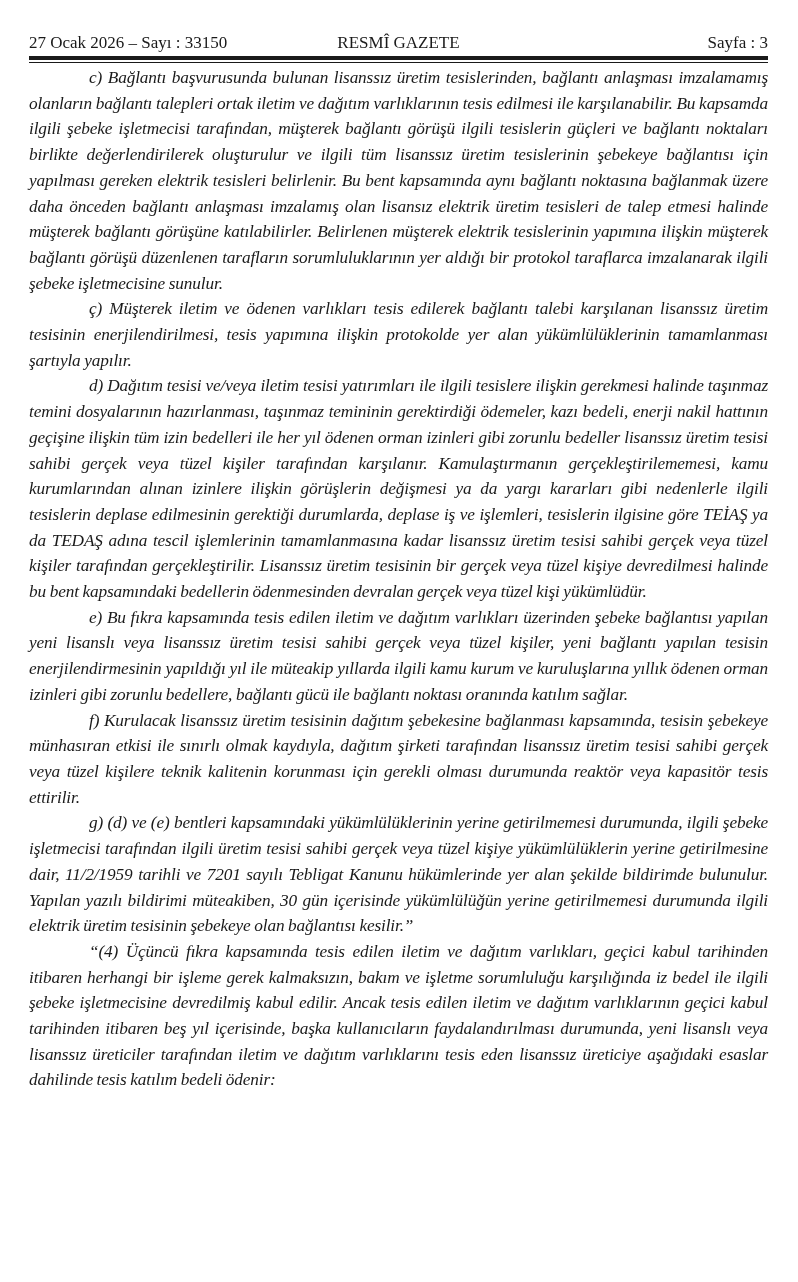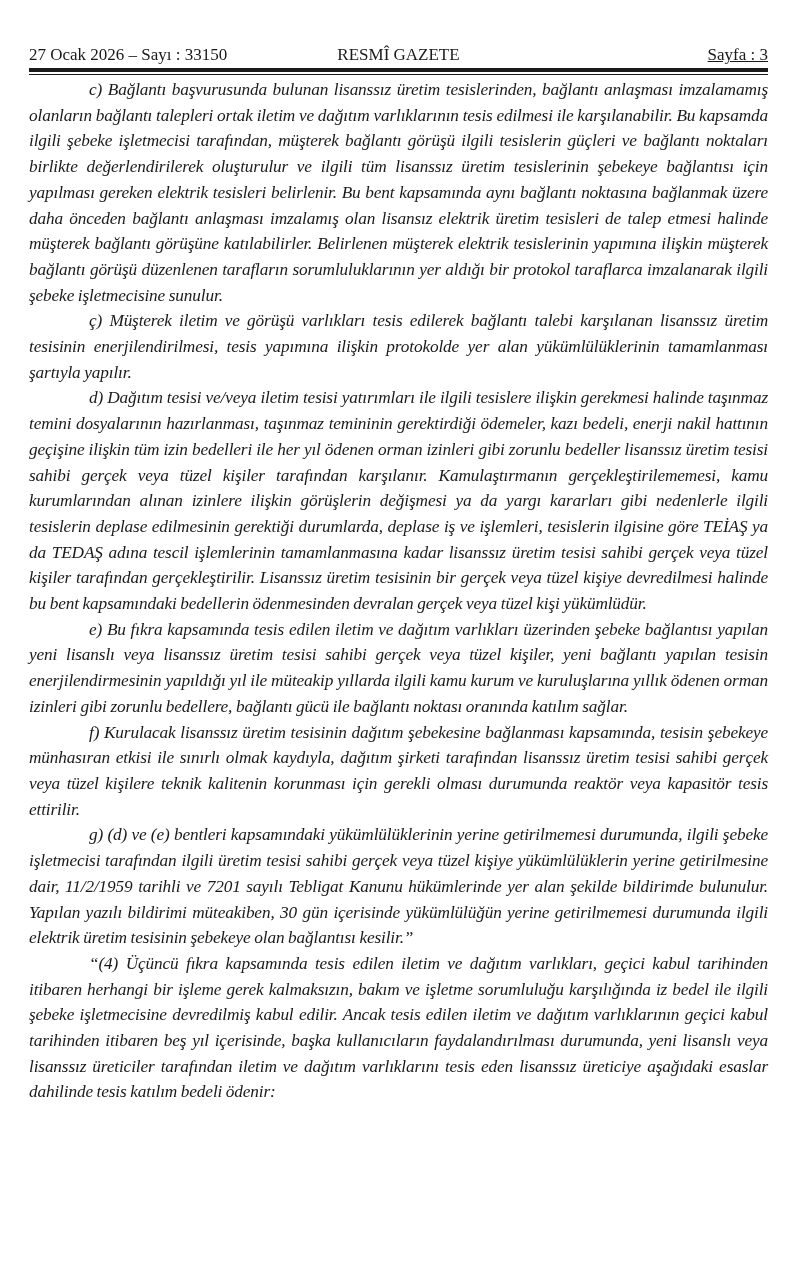--- a/index.html
+++ b/index.html
@@ -11,33 +11,33 @@
     width: 798px;
     height: 1282px;
     position: relative;
     overflow: hidden;
     color: #1a1a1a;
     font-family: "Liberation Serif", "DejaVu Serif", serif;
   }
   .page {
     position: absolute;
     left: 29px;
-    top: 16px;
+    top: 4px;
     width: 739px;
   }
   .header {
     position: relative;
     height: 26px;
     margin-top: 26px;
     font-size: 17px;
     line-height: 26px;
   }
   .header .left { position: absolute; left: 0; top: 0; }
   .header .center { position: absolute; left: 0; right: 0; top: 0; text-align: center; }
-  .header .right { position: absolute; right: 0; top: 0; text-decoration: underline; }
+  .header .right { position: absolute; right: 0; top: 0; }
   .rule-thick {
     height: 4px;
     background: #1a1a1a;
     margin-top: 0px;
   }
   .rule-thin {
     height: 1px;
     background: #1a1a1a;
     margin-top: 2px;
   }
@@ -63,20 +63,20 @@
   <div class="header">
     <span class="left">27 Ocak 2026 – Sayı : 33150</span>
     <span class="center">RESMÎ GAZETE</span>
     <span class="right">Sayfa : 3</span>
   </div>
   <div class="rule-thick"></div>
   <div class="rule-thin"></div>
 
   <div class="body">
     <p>c) Bağlantı başvurusunda bulunan lisanssız üretim tesislerinden, bağlantı anlaşması im­zalamamış olanların bağlantı talepleri ortak iletim ve dağıtım varlıklarının tesis edilmesi ile karşılanabilir. Bu kapsamda ilgili şebeke işletmecisi tarafından, müşterek bağlantı görüşü ilgili tesislerin güçleri ve bağlantı noktaları birlikte değerlendirilerek oluşturulur ve ilgili tüm lisans­sız üretim tesislerinin şebekeye bağlantısı için yapılması gereken elektrik tesisleri belirlenir. Bu bent kapsamında aynı bağlantı noktasına bağlanmak üzere daha önceden bağlantı anlaşması imzalamış olan lisansız elektrik üretim tesisleri de talep etmesi halinde müşterek bağlantı gö­rüşüne katılabilirler. Belirlenen müşterek elektrik tesislerinin yapımına ilişkin müşterek bağlantı görüşü düzenlenen tarafların sorumluluklarının yer aldığı bir protokol taraflarca imzalanarak ilgili şebeke işletmecisine sunulur.</p>
-    <p>ç) Müşterek iletim ve görüşü varlıkları tesis edilerek bağlantı talebi karşılanan lisanssız üretim tesisinin enerjilendirilmesi, tesis yapımına ilişkin protokolde yer alan yükümlülüklerinin tamamlanması şartıyla yapılır.</p>
+    <p>ç) Müşterek iletim ve ödenen varlıkları tesis edilerek bağlantı talebi karşılanan lisanssız üretim tesisinin enerjilendirilmesi, tesis yapımına ilişkin protokolde yer alan yükümlülüklerinin tamamlanması şartıyla yapılır.</p>
     <p>d) Dağıtım tesisi ve/veya iletim tesisi yatırımları ile ilgili tesislere ilişkin gerekmesi ha­linde taşınmaz temini dosyalarının hazırlanması, taşınmaz temininin gerektirdiği ödemeler, kazı bedeli, enerji nakil hattının geçişine ilişkin tüm izin bedelleri ile her yıl ödenen orman izinleri gibi zorunlu bedeller lisanssız üretim tesisi sahibi gerçek veya tüzel kişiler tarafından karşılanır. Kamulaştırmanın gerçekleştirilememesi, kamu kurumlarından alınan izinlere ilişkin görüşlerin değişmesi ya da yargı kararları gibi nedenlerle ilgili tesislerin deplase edilmesinin gerektiği durumlarda, deplase iş ve işlemleri, tesislerin ilgisine göre TEİAŞ ya da TEDAŞ adına tescil işlemlerinin tamamlanmasına kadar lisanssız üretim tesisi sahibi gerçek veya tüzel kişiler tarafından gerçekleştirilir. Lisanssız üretim tesisinin bir gerçek veya tüzel kişiye devre­dilmesi halinde bu bent kapsamındaki bedellerin ödenmesinden devralan gerçek veya tüzel kişi yükümlüdür.</p>
     <p>e) Bu fıkra kapsamında tesis edilen iletim ve dağıtım varlıkları üzerinden şebeke bağ­lantısı yapılan yeni lisanslı veya lisanssız üretim tesisi sahibi gerçek veya tüzel kişiler, yeni bağlantı yapılan tesisin enerjilendirmesinin yapıldığı yıl ile müteakip yıllarda ilgili kamu kurum ve kuruluşlarına yıllık ödenen orman izinleri gibi zorunlu bedellere, bağlantı gücü ile bağlantı noktası oranında katılım sağlar.</p>
     <p>f) Kurulacak lisanssız üretim tesisinin dağıtım şebekesine bağlanması kapsamında, te­sisin şebekeye münhasıran etkisi ile sınırlı olmak kaydıyla, dağıtım şirketi tarafından lisanssız üretim tesisi sahibi gerçek veya tüzel kişilere teknik kalitenin korunması için gerekli olması durumunda reaktör veya kapasitör tesis ettirilir.</p>
     <p>g) (d) ve (e) bentleri kapsamındaki yükümlülüklerinin yerine getirilmemesi durumunda, ilgili şebeke işletmecisi tarafından ilgili üretim tesisi sahibi gerçek veya tüzel kişiye yükümlü­lüklerin yerine getirilmesine dair, 11/2/1959 tarihli ve 7201 sayılı Tebligat Kanunu hükümle­rinde yer alan şekilde bildirimde bulunulur. Yapılan yazılı bildirimi müteakiben, 30 gün içeri­sinde yükümlülüğün yerine getirilmemesi durumunda ilgili elektrik üretim tesisinin şebekeye olan bağlantısı kesilir.”</p>
     <p>“(4) Üçüncü fıkra kapsamında tesis edilen iletim ve dağıtım varlıkları, geçici kabul ta­rihinden itibaren herhangi bir işleme gerek kalmaksızın, bakım ve işletme sorumluluğu karşı­lığında iz bedel ile ilgili şebeke işletmecisine devredilmiş kabul edilir. Ancak tesis edilen iletim ve dağıtım varlıklarının geçici kabul tarihinden itibaren beş yıl içerisinde, başka kullanıcıların faydalandırılması durumunda, yeni lisanslı veya lisanssız üreticiler tarafından iletim ve dağıtım varlıklarını tesis eden lisanssız üreticiye aşağıdaki esaslar dahilinde tesis katılım bedeli ödenir:</p>
   </div>
 </div>
 
 </body></html>

